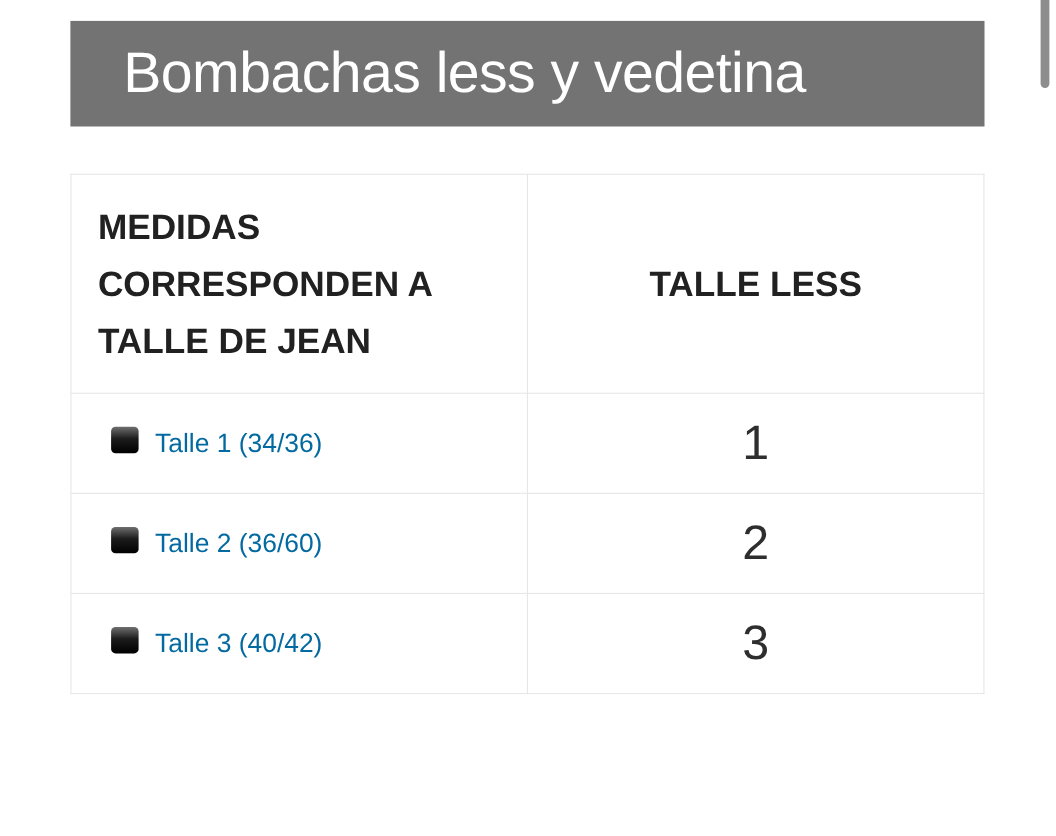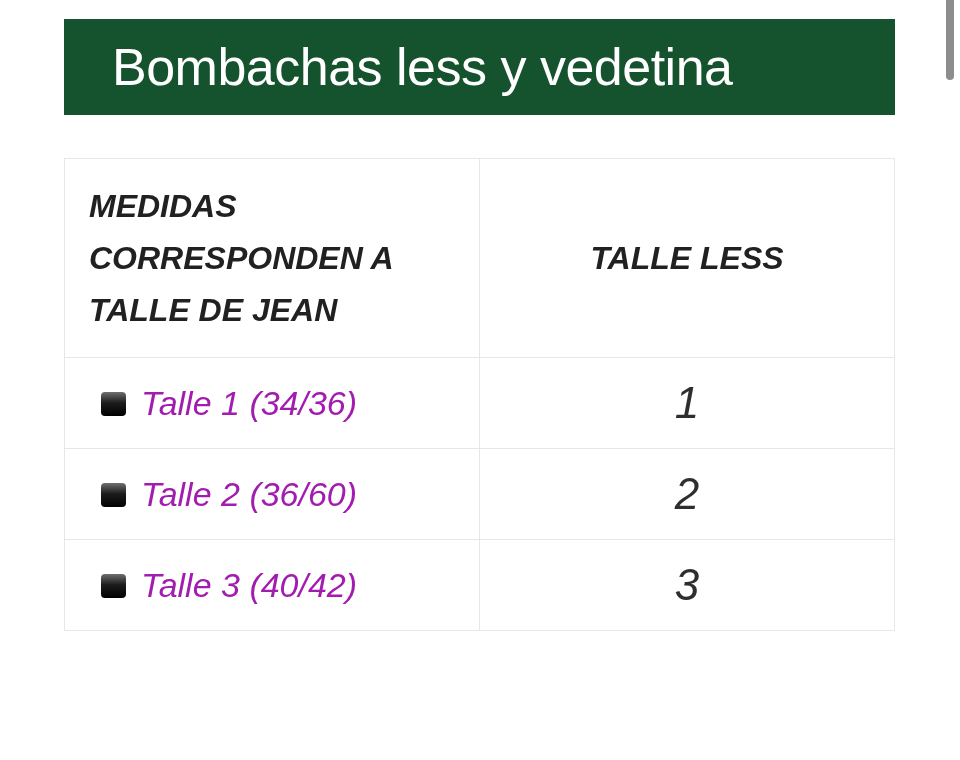--- a/index.html
+++ b/index.html
@@ -15,21 +15,21 @@
     background: #ffffff;
     overflow: hidden;
   }
   
   .banner {
     position: absolute;
     left: 64px;
     top: 19px;
     width: 831px;
     height: 96px;
-    background: #14532d;
+    background: #737373;
     display: flex;
     align-items: center;
     box-sizing: border-box;
     padding-left: 48px;
   }
   .banner .title {
     color: #ffffff;
     font-size: 52px;
     font-weight: 400;
     letter-spacing: -0.5px;
@@ -45,21 +45,20 @@
   table.size-table {
     width: 100%;
     border-collapse: collapse;
     table-layout: fixed;
   }
   .size-table th,
   .size-table td {
     border: 1px solid #e7e7e7;
     background: #ffffff;
     box-sizing: border-box;
-    font-style: italic;
   }
   .size-table th {
     height: 199px;
     font-size: 32px;
     font-weight: 700;
     color: #212121;
     vertical-align: middle;
   }
   .size-table th.col-medidas {
     text-align: left;
@@ -69,22 +68,22 @@
   }
   .size-table th.col-talle {
     text-align: center;
   }
   .size-table td {
     height: 91px;
     vertical-align: middle;
   }
   .size-table td.label-cell {
     padding-left: 36px;
-    font-size: 34px;
-    color: #a21caf;
+    font-size: 24px;
+    color: #0369a1;
   }
   .size-table td.value-cell {
     text-align: center;
     font-size: 44px;
     color: #2e2e2e;
   }
   .square-icon {
     display: inline-block;
     width: 25px;
     height: 24px;

